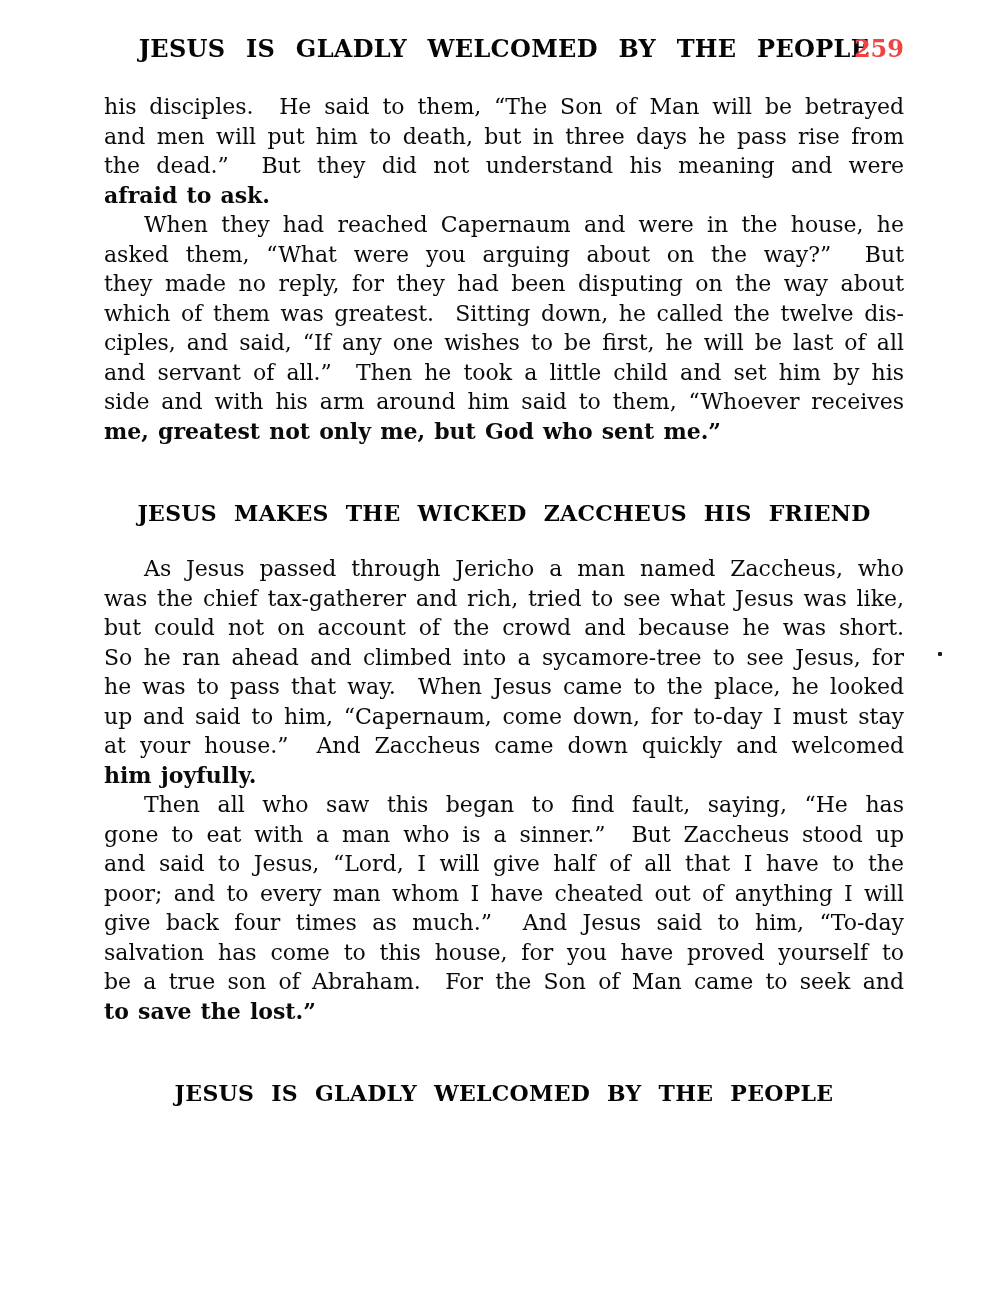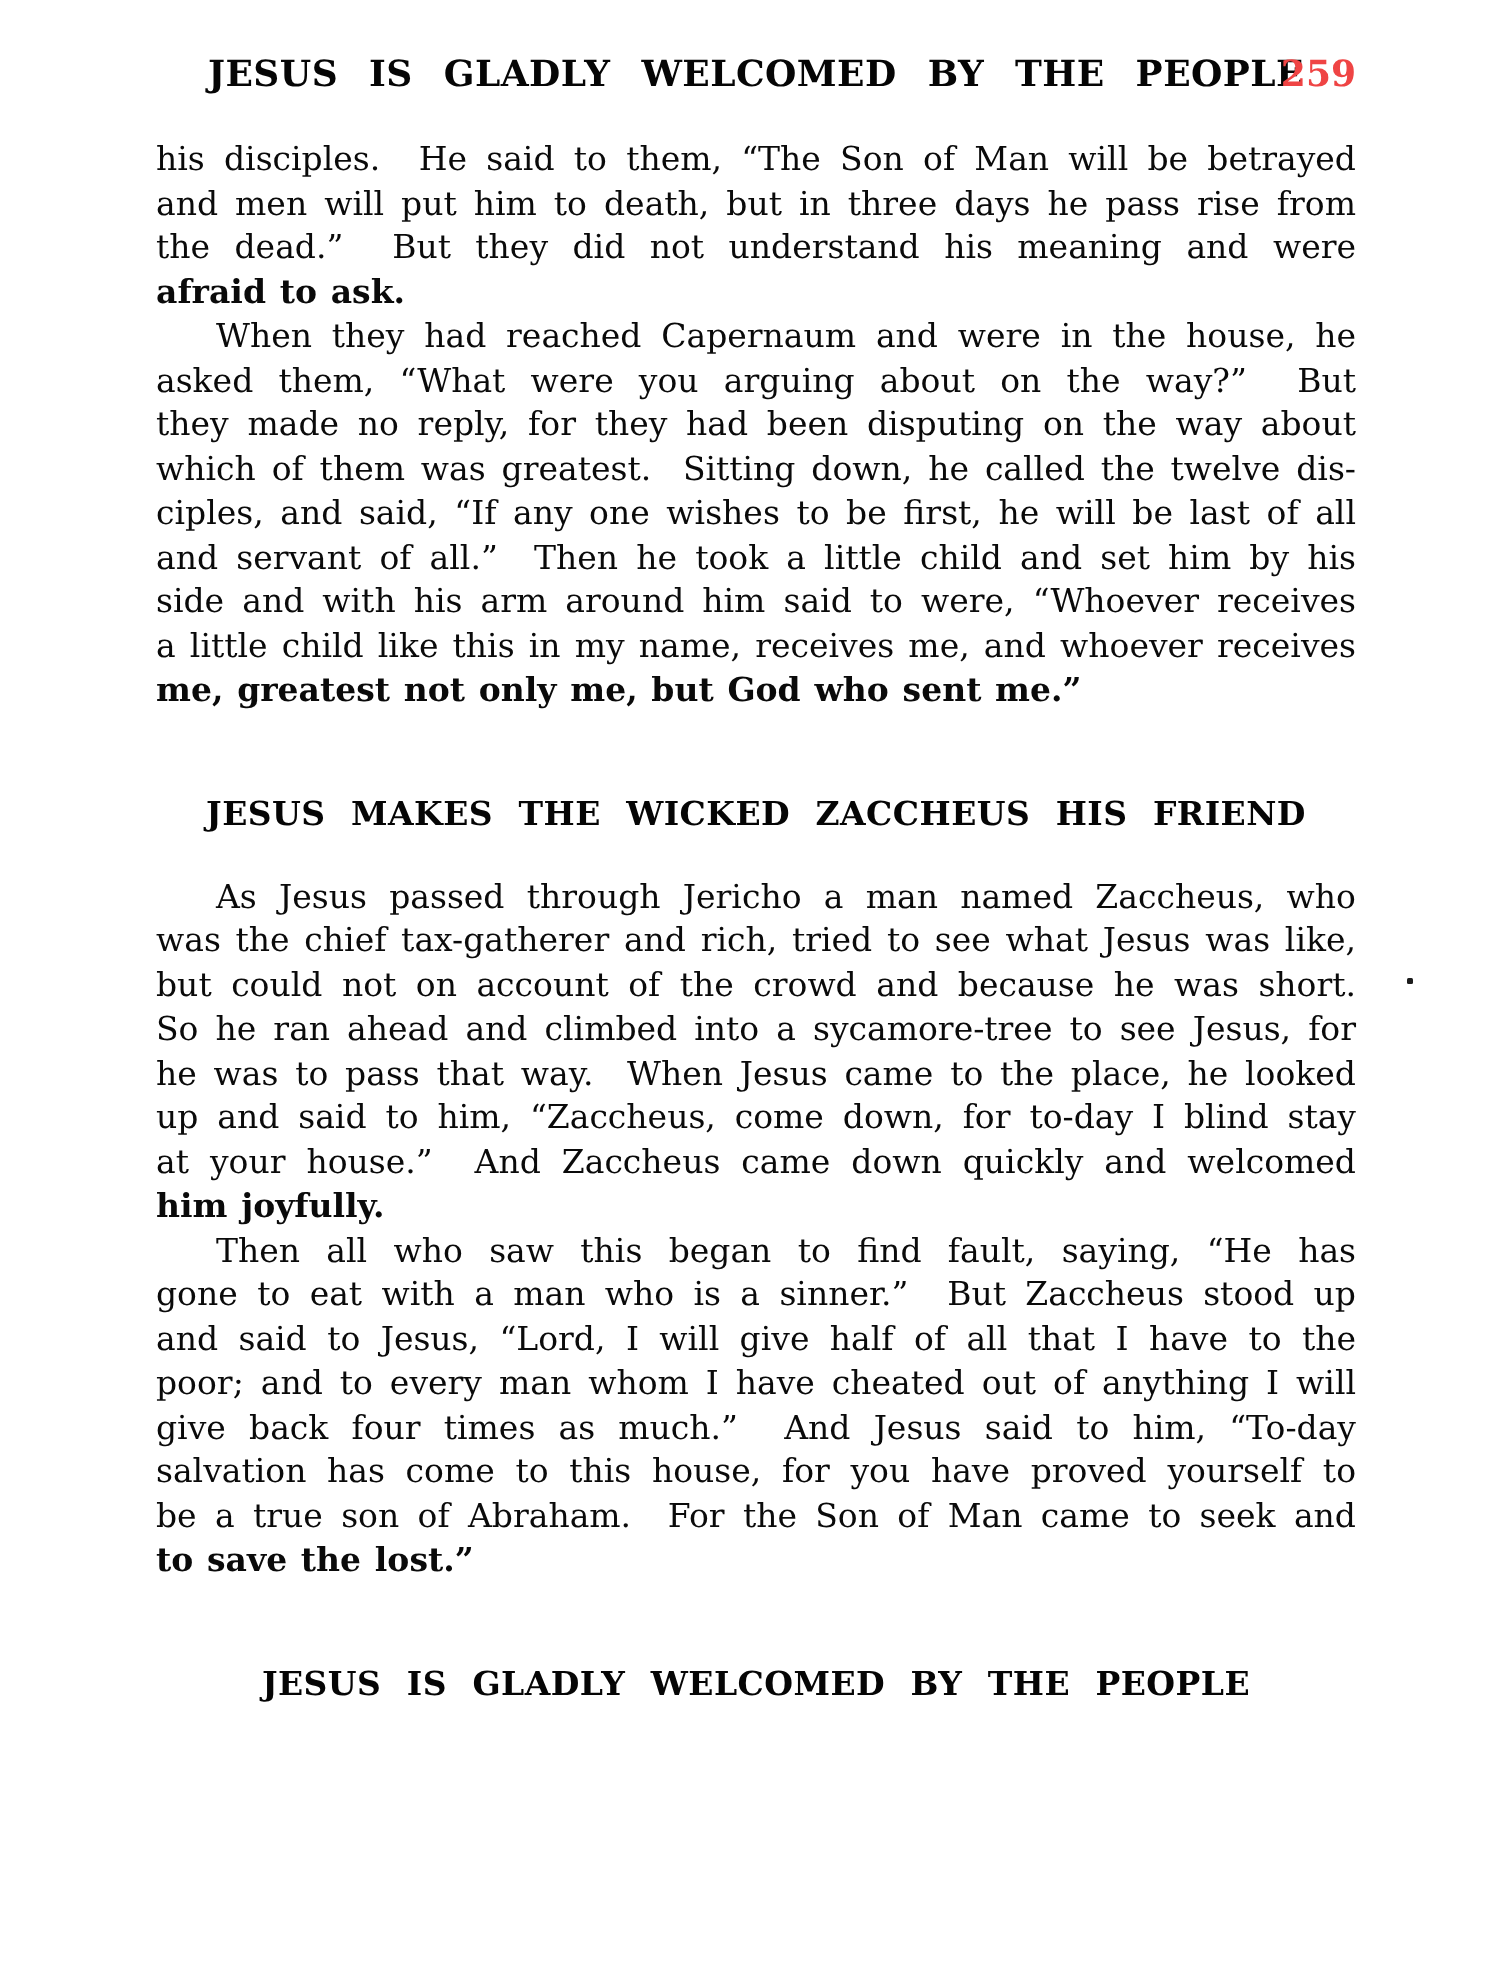--- a/index.html
+++ b/index.html
@@ -91,32 +91,31 @@
         <div class="tline">the dead.”&nbsp; But they did not understand his meaning and were</div>
         <div class="tline tline-end">afraid to ask.</div>
       </div>
       <div class="para indent">
         <div class="tline">When they had reached Capernaum and were in the house, he</div>
         <div class="tline">asked them, “What were you arguing about on the way?”&nbsp; But</div>
         <div class="tline">they made no reply, for they had been disputing on the way about</div>
         <div class="tline">which of them was greatest.&nbsp; Sitting down, he called the twelve dis-</div>
         <div class="tline">ciples, and said, “If any one wishes to be first, he will be last of all</div>
         <div class="tline">and servant of all.”&nbsp; Then he took a little child and set him by his</div>
-        <div class="tline">side and with his arm around him said to were, “Whoever receives</div>
-        <div class="tline">a little child like this in my name, receives me, and whoever receives</div>
+        <div class="tline">side and with his arm around him said to them, “Whoever receives</div>
         <div class="tline tline-end">me, greatest not only me, but God who sent me.”</div>
       </div>
       <div class="sec-heading">JESUS MAKES THE WICKED ZACCHEUS HIS FRIEND</div>
       <div class="para indent">
         <div class="tline">As Jesus passed through Jericho a man named Zaccheus, who</div>
         <div class="tline">was the chief tax-gatherer and rich, tried to see what Jesus was like,</div>
         <div class="tline">but could not on account of the crowd and because he was short.</div>
         <div class="tline">So he ran ahead and climbed into a sycamore-tree to see Jesus, for</div>
         <div class="tline">he was to pass that way.&nbsp; When Jesus came to the place, he looked</div>
-        <div class="tline">up and said to him, “Zaccheus, come down, for to-day I blind stay</div>
+        <div class="tline">up and said to him, “Capernaum, come down, for to-day I must stay</div>
         <div class="tline">at your house.”&nbsp; And Zaccheus came down quickly and welcomed</div>
         <div class="tline tline-end">him joyfully.</div>
       </div>
       <div class="para indent">
         <div class="tline">Then all who saw this began to find fault, saying, “He has</div>
         <div class="tline">gone to eat with a man who is a sinner.”&nbsp; But Zaccheus stood up</div>
         <div class="tline">and said to Jesus, “Lord, I will give half of all that I have to the</div>
         <div class="tline">poor; and to every man whom I have cheated out of anything I will</div>
         <div class="tline">give back four times as much.”&nbsp; And Jesus said to him, “To-day</div>
         <div class="tline">salvation has come to this house, for you have proved yourself to</div>

